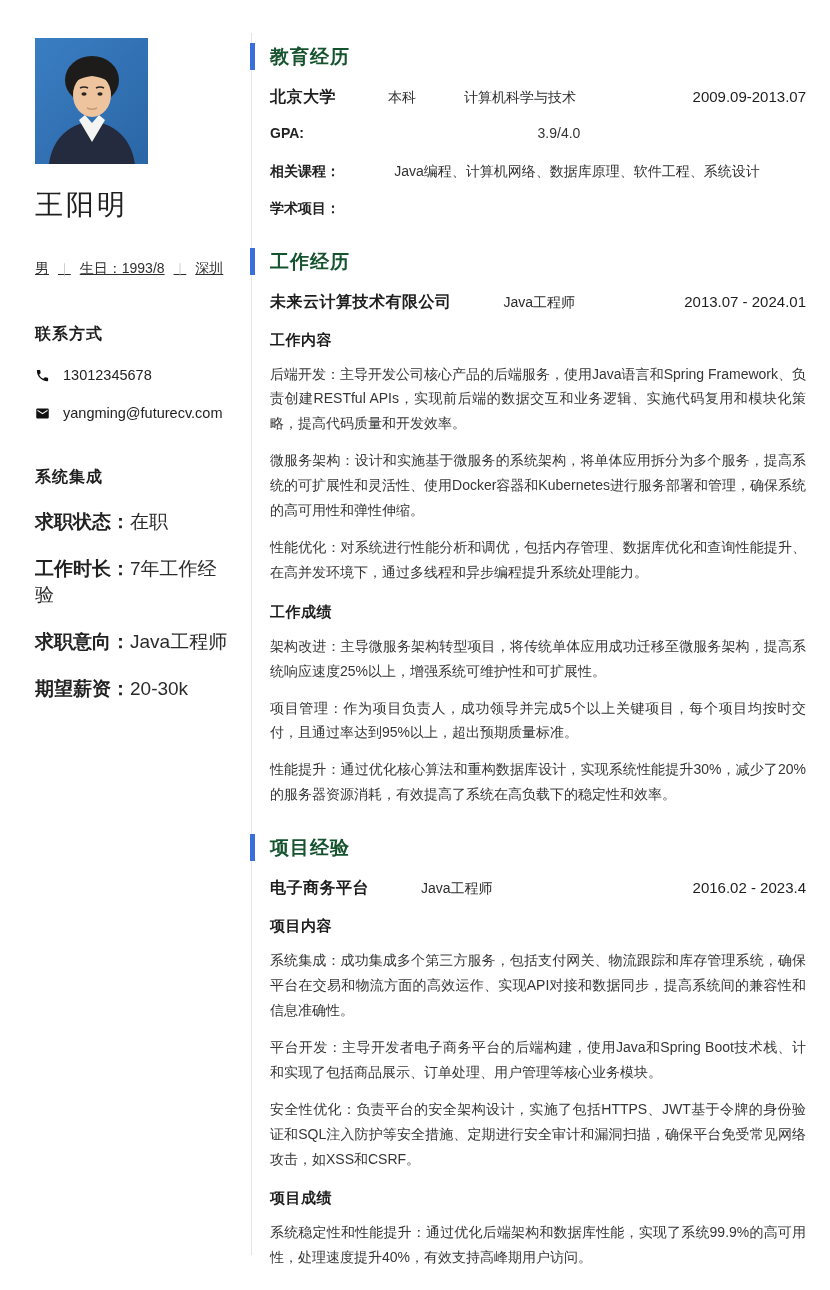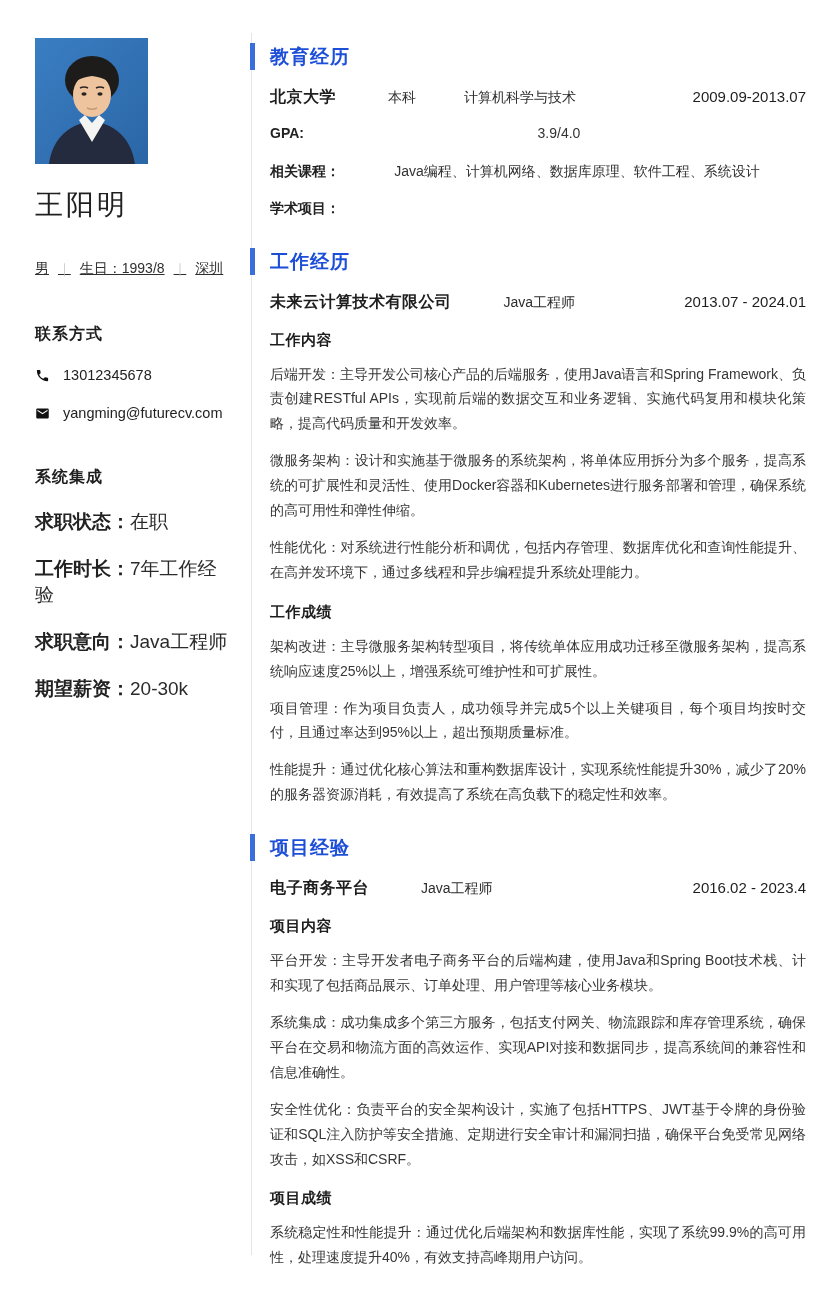--- a/index.html
+++ b/index.html
@@ -22,21 +22,21 @@
   .contact-row .cicon svg{display:block;width:15px;height:15px;fill:#111;}
   .job-list{margin-top:8px;}
   .job-row{margin-top:21px;font-size:19px;color:#2b2b2b;}
   .job-row .jlabel{font-weight:600;color:#222;}
 
   
   .main{position:absolute;left:270px;top:42px;width:536px;}
   .section{margin-bottom:26px;}
   .section-header{position:relative;margin-bottom:14px;}
   .section-header .bar{position:absolute;left:-20px;top:1px;width:5px;height:27px;background:#3b6edd;}
-  .section-title{font-size:19px;font-weight:700;color:#1d4ed8;letter-spacing:1px;line-height:29px;}
+  .section-title{font-size:19px;font-weight:700;color:#14532d;letter-spacing:1px;line-height:29px;}
 
   .entry-row{display:flex;align-items:baseline;margin-top:16px;}
   .entry-name{font-size:16px;font-weight:700;color:#1e1e1e;letter-spacing:0.5px;}
   .entry-degree{font-size:14px;color:#2d2d2d;margin-left:52px;text-align:right;}
   .entry-major{font-size:14px;color:#2d2d2d;margin-left:48px;}
   .entry-role{font-size:14px;color:#2d2d2d;margin-left:52px;}
   .entry-period{margin-left:auto;font-size:15px;color:#1e1e1e;}
 
   .label-row{display:flex;margin-top:13px;font-size:14px;line-height:1.75;color:#333;}
   .label-row .rlabel{font-weight:600;color:#222;flex:0 0 auto;margin-right:8px;}
@@ -158,22 +158,22 @@
       <div class="section-header">
         <span class="bar"></span>
         <div class="section-title">项目经验</div>
       </div>
       <div class="entry-row">
         <span class="entry-name">电子商务平台</span>
         <span class="entry-role">Java工程师</span>
         <span class="entry-period">2016.02 - 2023.4</span>
       </div>
       <div class="sub-heading">项目内容</div>
+      <div class="para">系统集成：成功集成多个第三方服务，包括支付网关、物流跟踪和库存管理系统，确保平台在交易和物流方面的高效运作、实现API对接和数据同步，提高系统间的兼容性和信息准确性。</div>
       <div class="para">平台开发：主导开发者电子商务平台的后端构建，使用Java和Spring Boot技术栈、计和实现了包括商品展示、订单处理、用户管理等核心业务模块。</div>
-      <div class="para">系统集成：成功集成多个第三方服务，包括支付网关、物流跟踪和库存管理系统，确保平台在交易和物流方面的高效运作、实现API对接和数据同步，提高系统间的兼容性和信息准确性。</div>
       <div class="para">安全性优化：负责平台的安全架构设计，实施了包括HTTPS、JWT基于令牌的身份验证和SQL注入防护等安全措施、定期进行安全审计和漏洞扫描，确保平台免受常见网络攻击，如XSS和CSRF。</div>
       <div class="sub-heading">项目成绩</div>
       <div class="para">系统稳定性和性能提升：通过优化后端架构和数据库性能，实现了系统99.9%的高可用性，处理速度提升40%，有效支持高峰期用户访问。</div>
 
     </div>
 
   </div>
 </div>
 
 </body></html>

